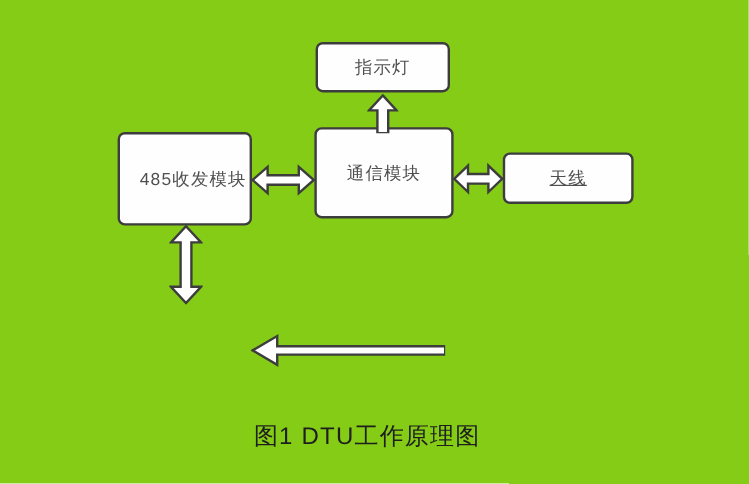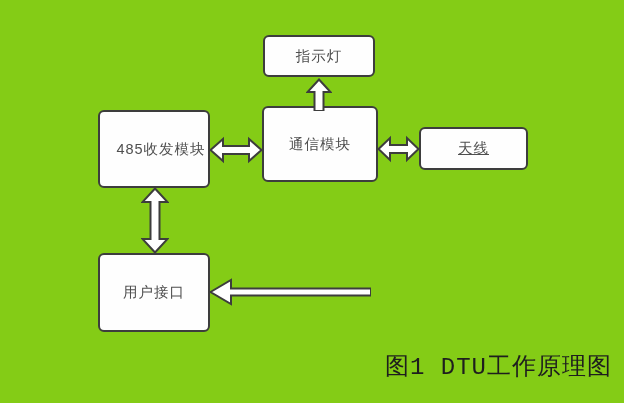--- a/index.html
+++ b/index.html
@@ -43,23 +43,23 @@
     fill: #ffffff;
     stroke: #3d3d3d;
     stroke-width: 2;
     stroke-linejoin: miter;
   }
   .caption {
     position: absolute;
     left: 0;
     top: 350px;
     width: 612px;
-    text-align: right;
-    font-family: Liberation Mono, monospace;
-    font-size: 24px;
+    text-align: center;
+    font-family: Liberation Sans, sans-serif;
+    font-size: 20px;
     color: #1e1e1e;
     letter-spacing: 1px;
   }
 </style>
 </head>
 <body>
 
 <div class="page">
   <div class="diagram">
 
@@ -72,23 +72,20 @@
     </div>
 
     <div class="node" style="left:262px; top:106px; width:116px; height:76px;">
       <span>通信模块</span>
     </div>
 
     <div class="node" style="left:419px; top:127px; width:109px; height:43px;text-decoration:underline;">
       <span>天线</span>
     </div>
 
-    <div class="node" style="left:98px; top:253px; width:112px; height:79px;">
-      <span>用户接口</span>
-    </div>
 
 
     <svg class="arrow" style="left:306px; top:78px;" width="26" height="33" viewBox="0 0 26 33">
       <polygon points="13,1.5 24.5,14 17.5,14 17.5,33 8.5,33 8.5,14 1.5,14"></polygon>
     </svg>
 
     <svg class="arrow" style="left:209px; top:136px;" width="54" height="28" viewBox="0 0 54 28">
       <polygon points="1.5,14 14,3 14,10 40,10 40,3 52.5,14 40,25 40,18 14,18 14,25"></polygon>
     </svg>
 

